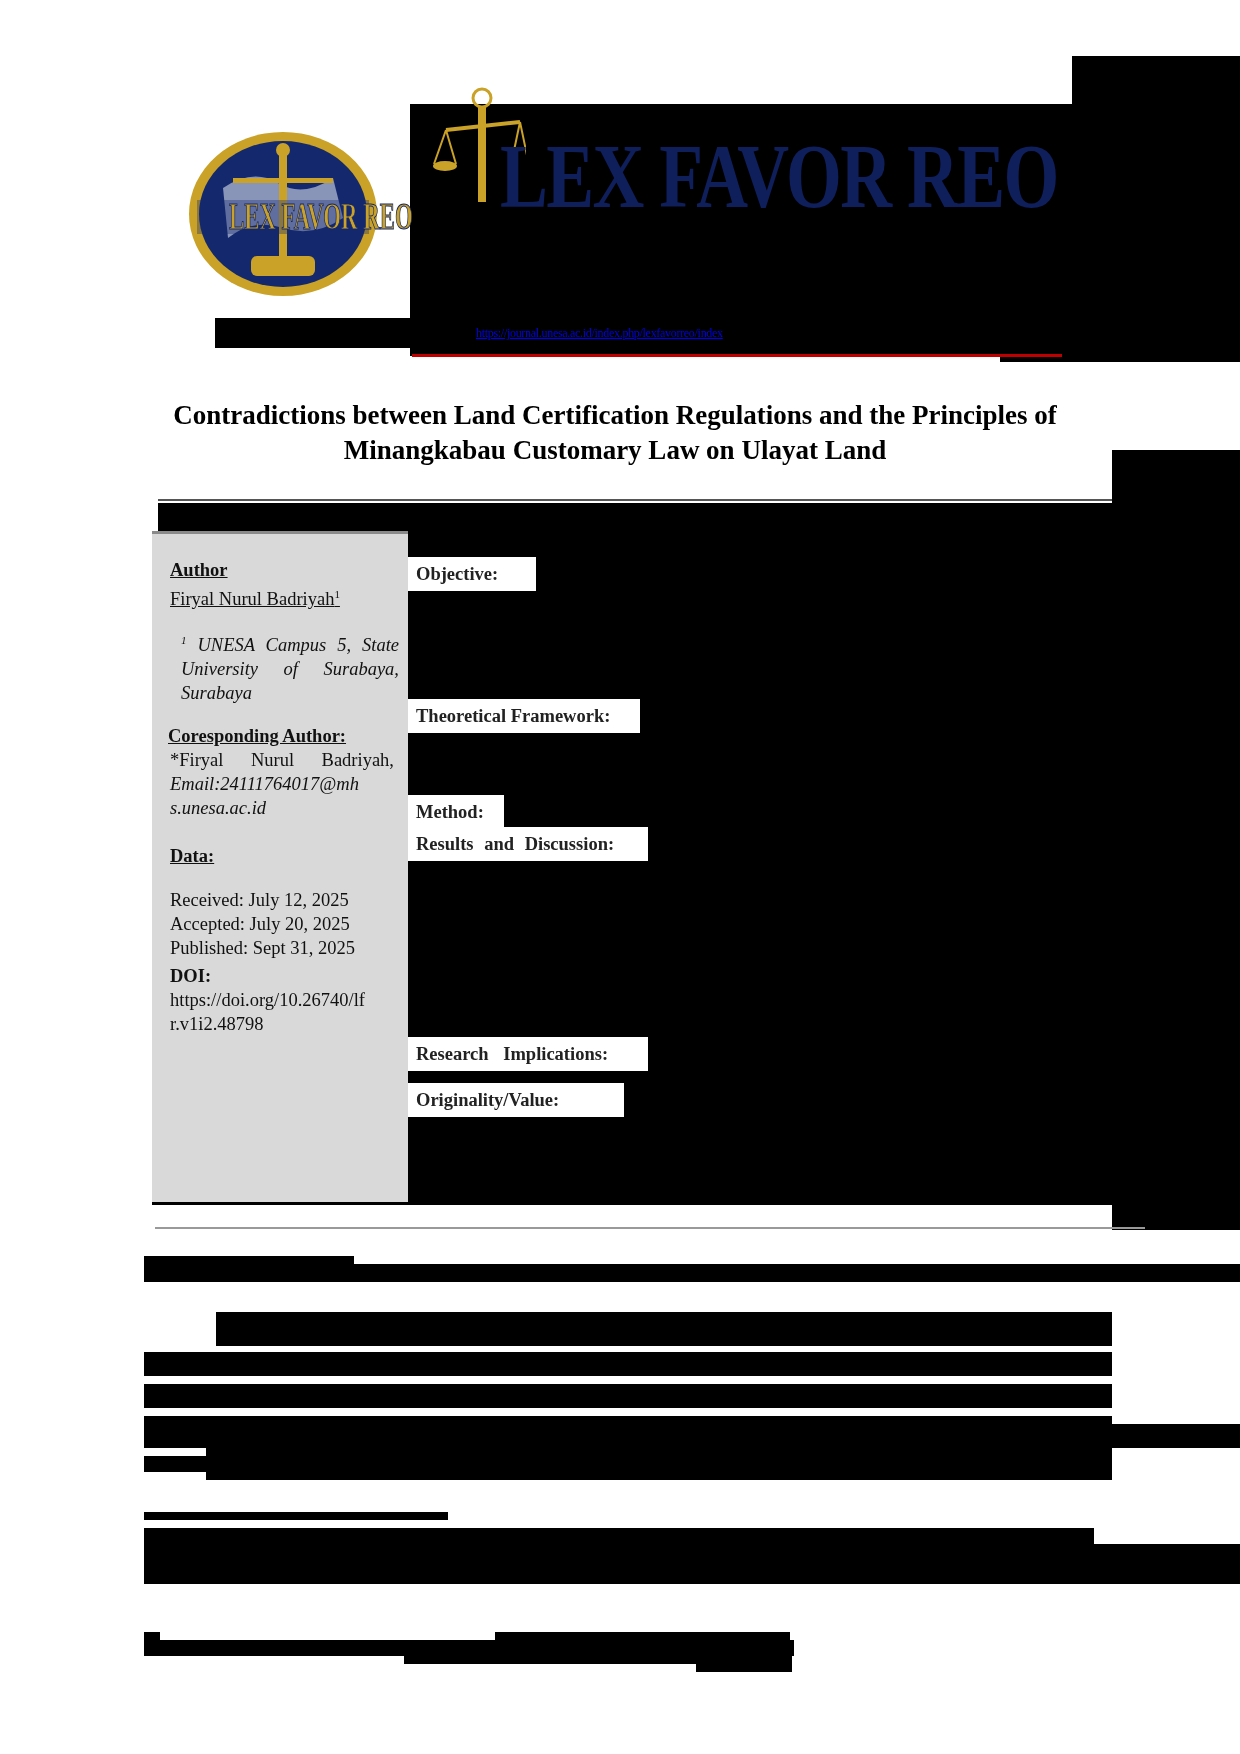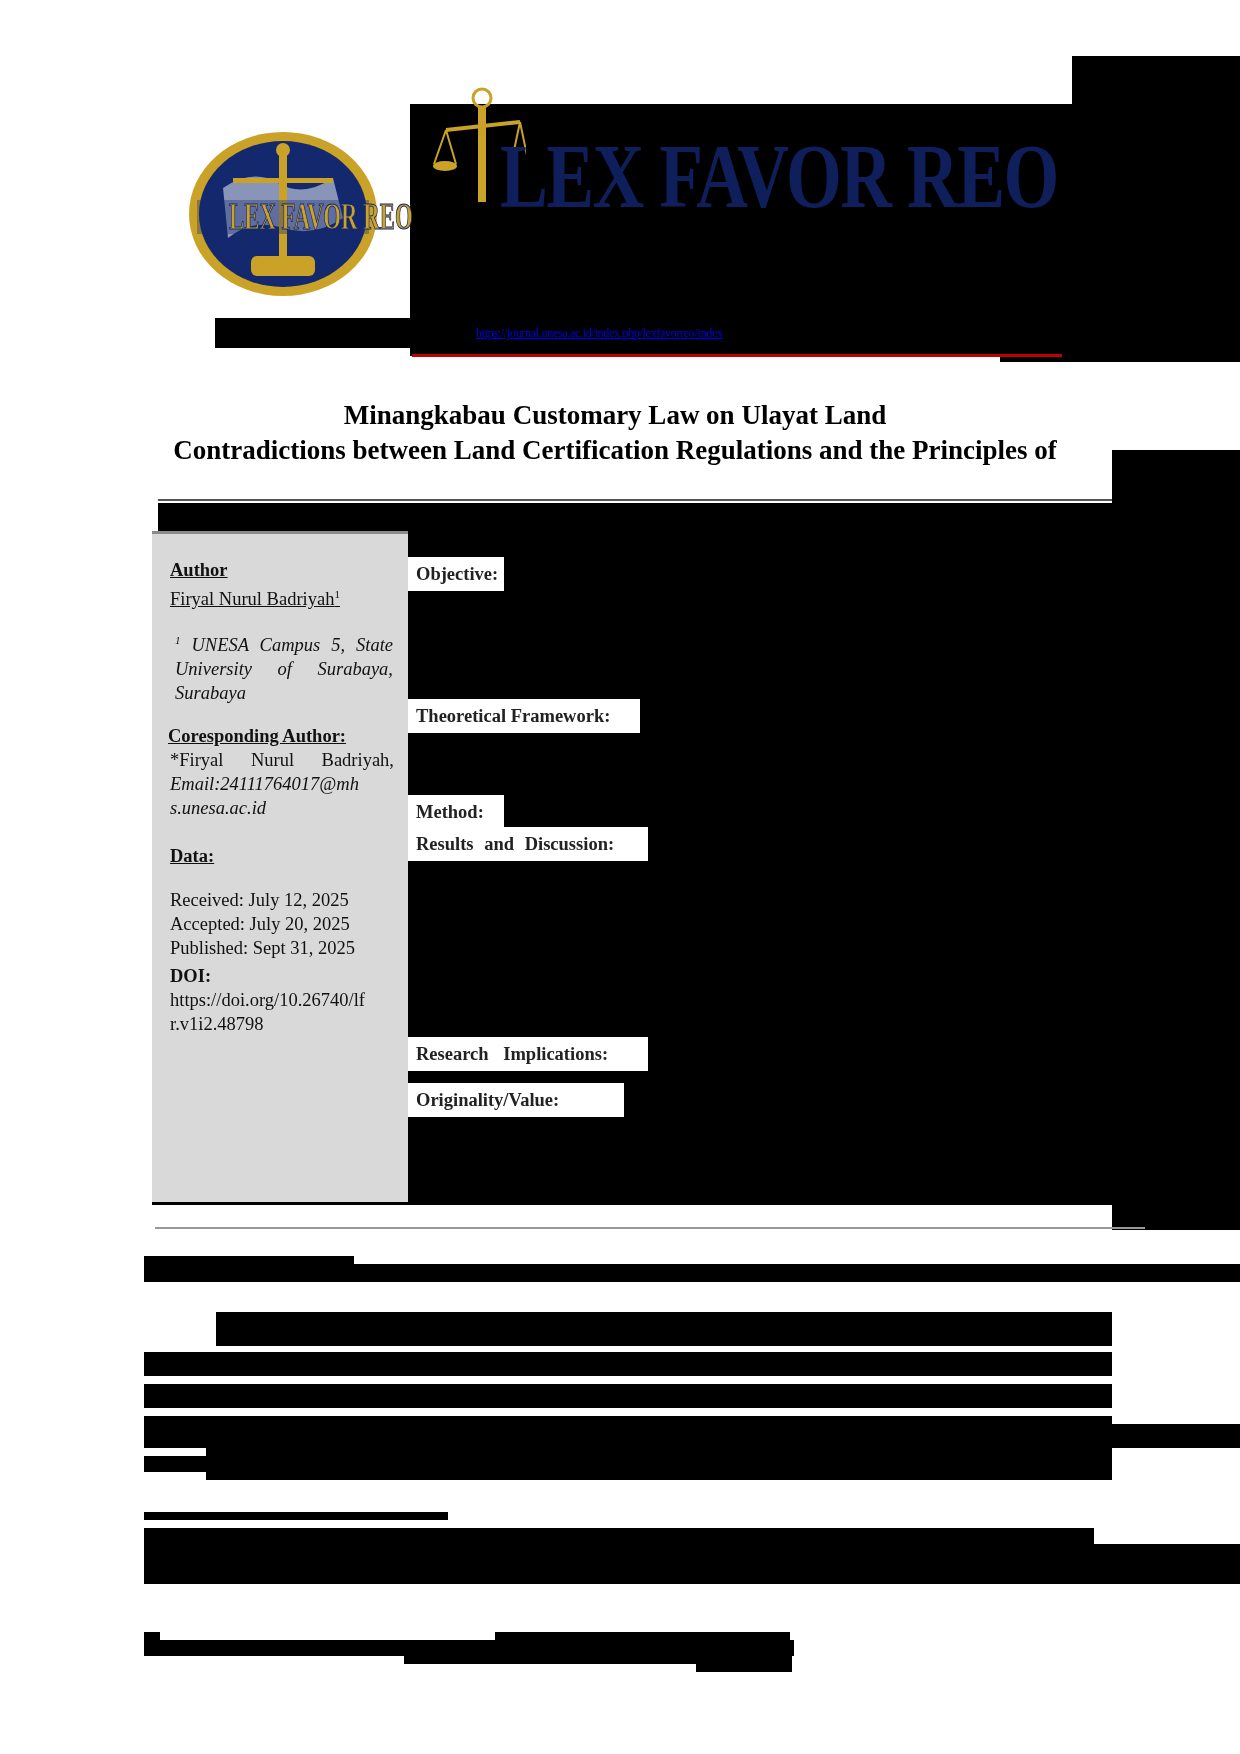--- a/index.html
+++ b/index.html
@@ -88,32 +88,32 @@
     <ellipse cx="29" cy="80" rx="12" ry="5" fill="#c9a227"></ellipse>
     <path d="M104 36 L96 74 M104 36 L112 74" stroke="#c9a227" stroke-width="2"></path>
   </svg>
   <div class="brand-text">LEX FAVOR REO</div>
 </div>
 
 <a class="url-link">https://journal.unesa.ac.id/index.php/lexfavorreo/index</a>
 <div class="red-rule"></div>
 
 <div class="title">
+  <div>Contradictions between Land Certification Regulations and the Principles of</div>
   <div>Minangkabau Customary Law on Ulayat Land</div>
-  <div>Contradictions between Land Certification Regulations and the Principles of</div>
 </div>
 
 <div class="top-rule"></div>
 <div class="side-panel"></div>
 
 <div class="side-text b u" style="top:558px;">Author</div>
 <div class="side-text u" style="top:582px;">
   <span>Firyal Nurul Badriyah</span><sup style="font-size:11px;">1</sup>
 </div>
-<div class="side-text i" style="top:628px;left:175px;">
+<div class="side-text i" style="top:628px;left:181px;">
   <div class="justify" style="width:218px;"><sup style="font-size:11px;">1</sup> <span>UNESA Campus 5, State</span></div>
   <div class="justify" style="width:218px;">University of Surabaya,</div>
   <div>Surabaya</div>
 </div>
 <div class="side-text b u" style="top:724px;left:168px;">Coresponding Author:</div>
 <div class="side-text justify" style="top:748px;">*Firyal Nurul Badriyah,</div>
 <div class="side-text i" style="top:772px;">
   <div>Email:24111764017@mh</div>
   <div>s.unesa.ac.id</div>
 </div>
@@ -122,21 +122,21 @@
   <div>Received: July 12, 2025</div>
   <div>Accepted: July 20, 2025</div>
   <div>Published: Sept 31, 2025</div>
 </div>
 <div class="side-text b" style="top:964px;">DOI:</div>
 <div class="side-text" style="top:988px;">
   <div>https://doi.org/10.26740/lf</div>
   <div>r.v1i2.48798</div>
 </div>
 
-<div class="label-chip" style="top:557px;width:96px;">Objective:</div>
+<div class="label-chip" style="top:557px;width:128px;">Objective:</div>
 <div class="label-chip" style="top:699px;width:232px;">Theoretical Framework:</div>
 <div class="label-chip" style="top:795px;width:96px;">Method:</div>
 <div class="label-chip" style="top:827px;width:240px;word-spacing:6px;">Results and Discussion:</div>
 <div class="label-chip" style="top:1011px;width:240px;word-spacing:10px;margin-top:26px;">Research Implications:</div>
 <div class="label-chip" style="top:1083px;width:216px;">Originality/Value:</div>
 
 <div class="bottom-rule-1"></div>
 <div class="bottom-rule-2"></div>
 
 <div class="blk" style="left:144px;top:1256px;width:210px;height:26px;"></div>

